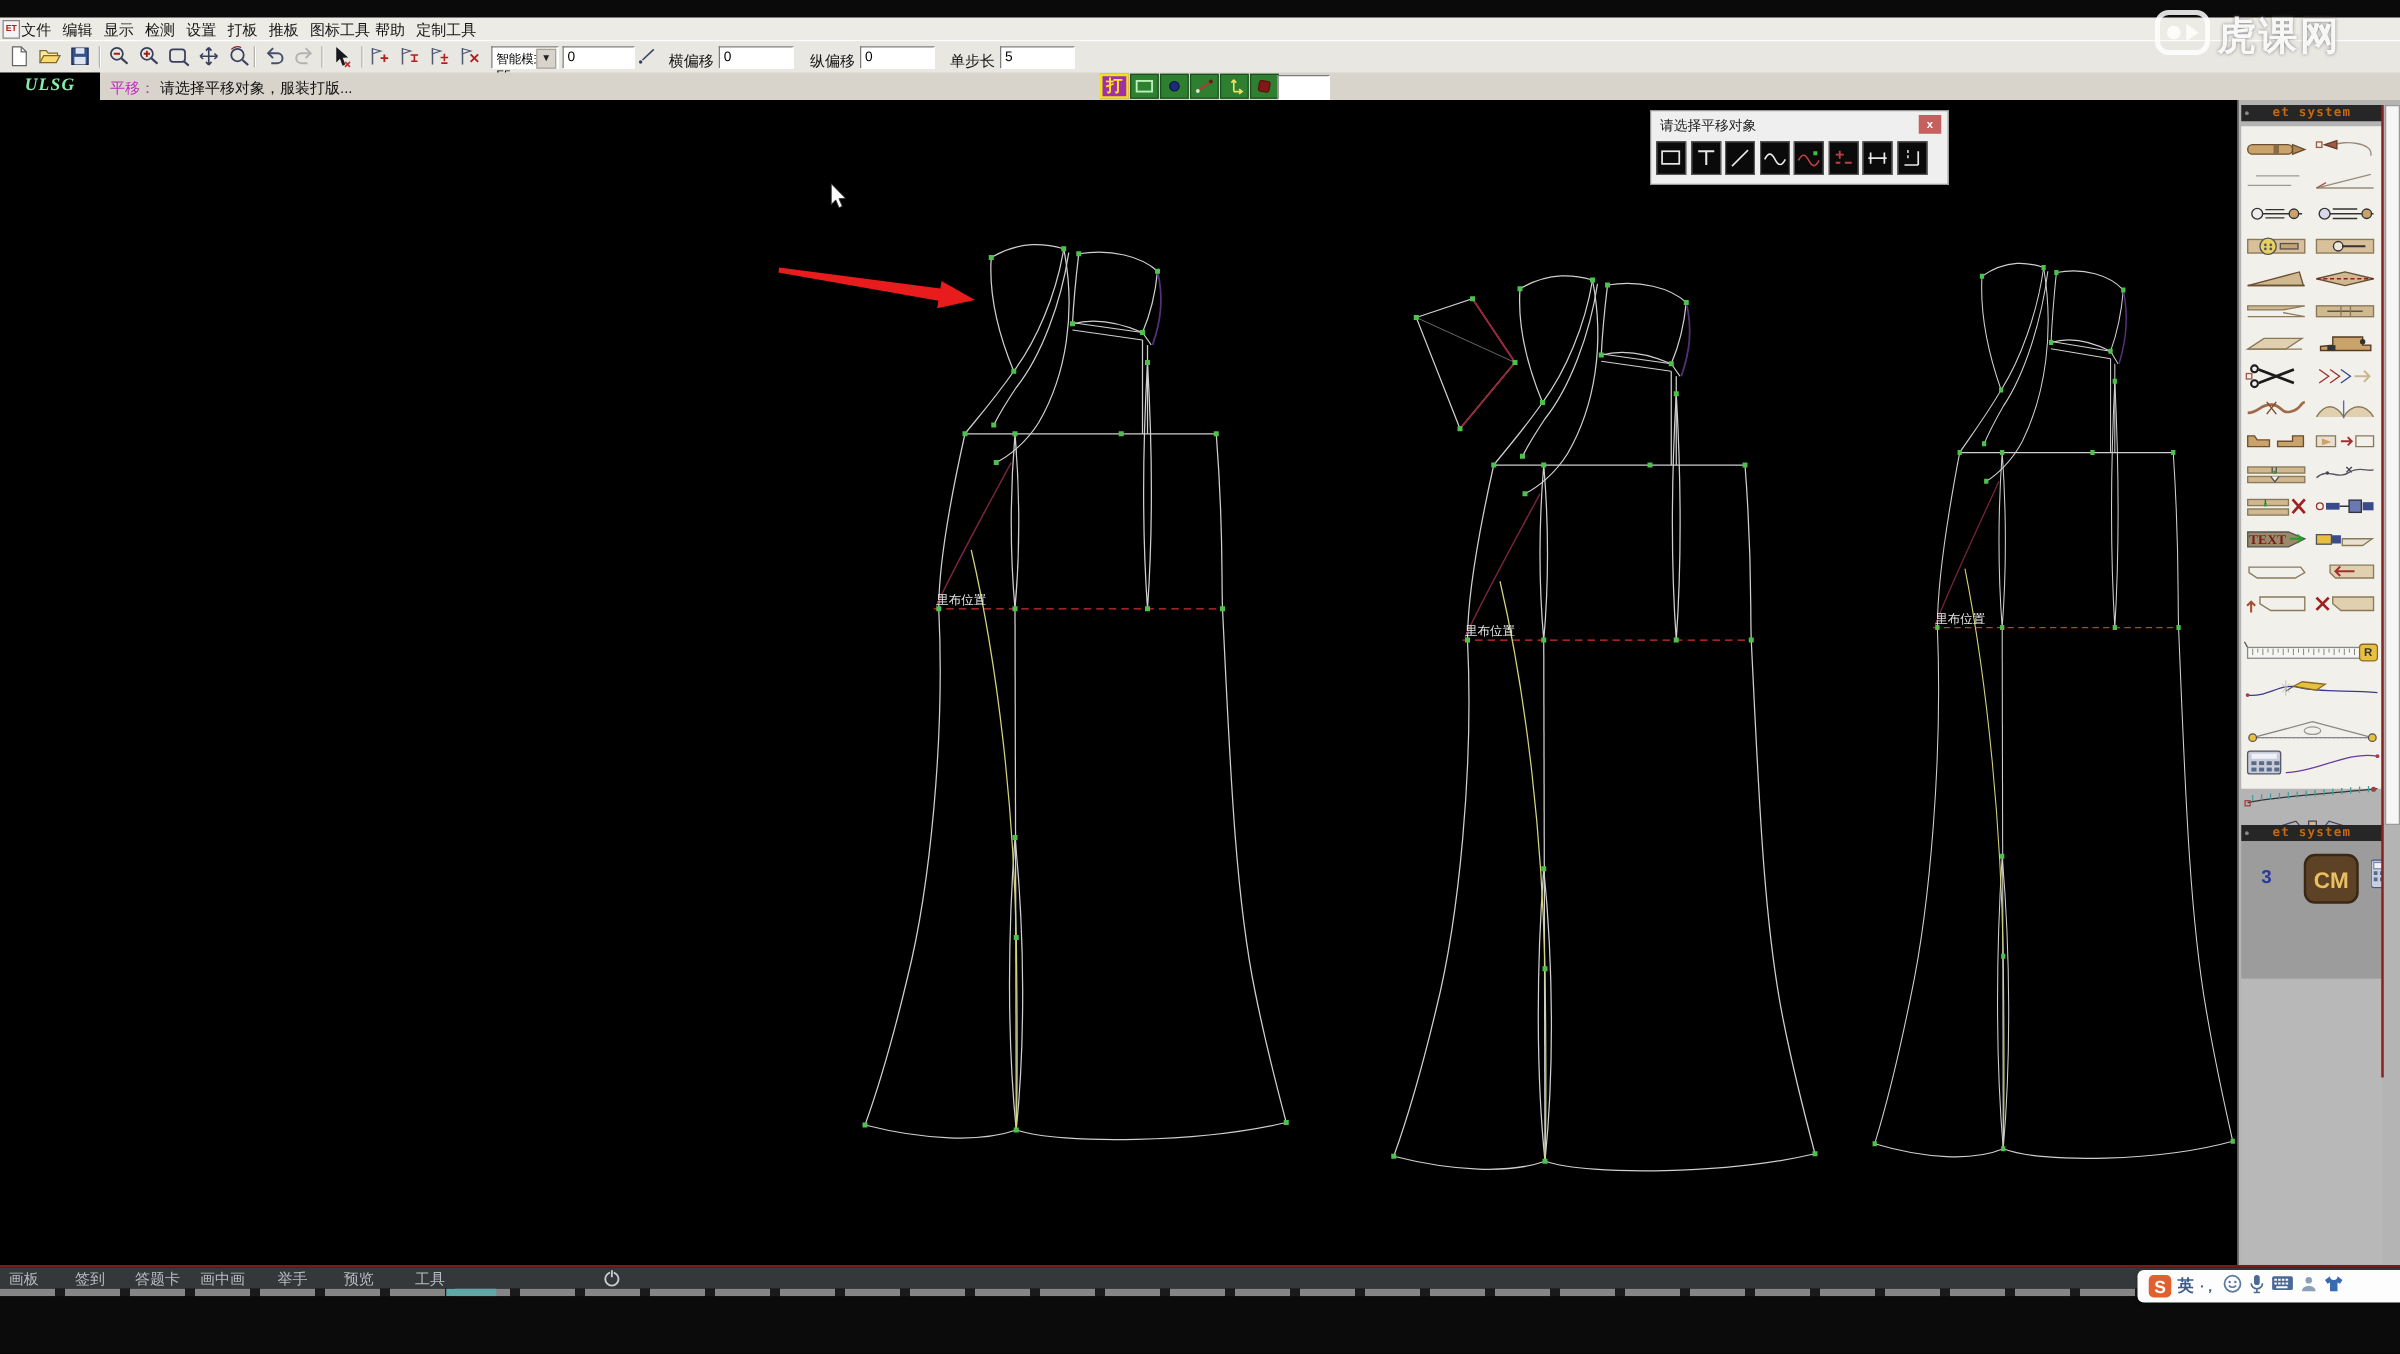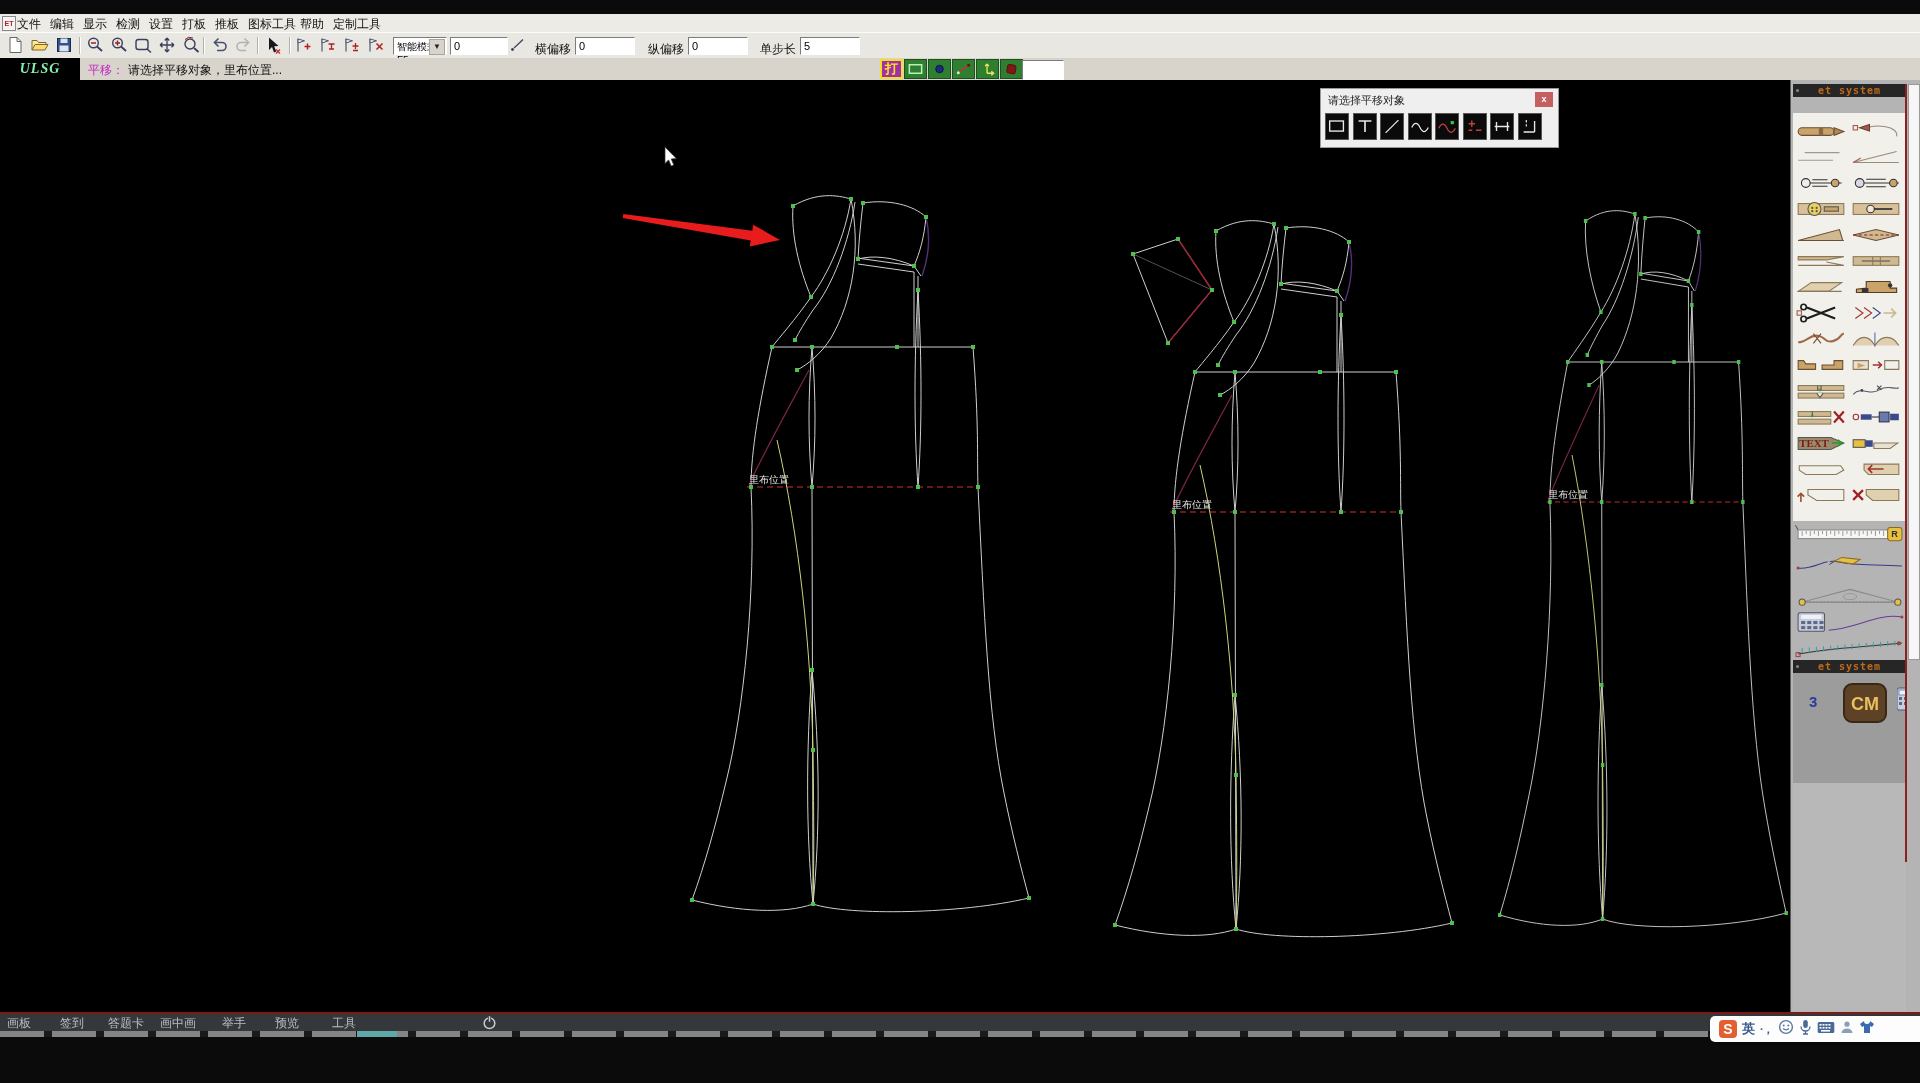--- a/index.html
+++ b/index.html
@@ -46,21 +46,21 @@
   .fclose{position:absolute;right:5px;top:3px;width:18px;height:15px;background:#c46060;color:#fff;
           font-size:9px;font-weight:bold;text-align:center;line-height:15px;}
   .fbtns{position:absolute;left:4px;top:24px;display:flex;gap:3.5px;}
   .fbtn{width:24px;height:27px;background:#0a0a0a;border:1px solid #555;box-sizing:border-box;}
   
   .sidebar{position:absolute;left:1790px;top:0;width:130px;height:932px;background:#b4b4b4;border-left:1px solid #5a5a5a;box-sizing:border-box;}
   .sb-head{position:absolute;left:2px;width:113px;height:13px;background:#262626;color:#c06a18;
            font-family:"DejaVu Sans Mono","Liberation Mono",monospace;font-size:10px;font-weight:bold;
            text-align:center;line-height:13px;letter-spacing:1px;}
   .sb-head .dot{position:absolute;left:3px;top:5px;width:3px;height:3px;background:#888;border-radius:50%;}
-  .sb-icons{position:absolute;left:2px;top:33px;width:113px;height:408px;background:#f2f0ea;}
+  .sb-icons{position:absolute;left:2px;top:21px;width:113px;height:530px;background:#f2f0ea;}
   .sb-cell{position:absolute;width:52px;height:20px;}
   .sb-wide{position:absolute;left:1px;width:110px;height:24px;}
   .sb-cm{position:absolute;left:2px;top:593px;width:113px;height:110px;background:#9c9c9c;overflow:hidden;}
   .sb-num{position:absolute;left:16px;top:20px;color:#2a3a9a;font-weight:bold;font-size:15px;}
   .sb-cmbtn{position:absolute;left:50px;top:10px;width:44px;height:40px;background:#5e4226;border:2px solid #3a2814;
             border-radius:9px;color:#e8c060;font-weight:bold;font-size:18px;text-align:center;line-height:38px;box-sizing:border-box;}
   .sb-calc{position:absolute;left:104px;top:14px;}
   .sb-low{position:absolute;left:2px;top:703px;width:113px;height:228px;background:#b8b8b8;}
   .sb-scroll{position:absolute;left:117px;top:4px;width:12px;height:576px;background:#f6f6f6;border:1px solid #9a9a9a;box-sizing:border-box;}
   .sb-redline{position:absolute;left:114px;top:4px;width:2px;height:778px;background:#8b2020;z-index:6;}
@@ -178,21 +178,21 @@
       <input class="tinput" style="left: 575px; width: 60px;" value="0">
       <span class="tlabel" style="left:648px">纵偏移</span>
       <input class="tinput" style="left: 688px; width: 60px;" value="0">
       <span class="tlabel" style="left:760px">单步长</span>
       <input class="tinput" style="left: 800px; width: 60px;" value="5">
     </div>
 
   <div class="statusbar">
     <div class="ulsg">ULSG</div>
     <span class="smode">平移：</span>
-    <span class="smsg">请选择平移对象，里布位置...</span>
+    <span class="smsg">请选择平移对象，服装打版...</span>
     <div class="sbtns" id="status-buttons">
         <div class="sbt da">打</div>
         <div class="sbt grn"><svg width="21" height="18" viewBox="0 0 21 19">
             <rect x="4" y="5" width="13" height="9" fill="none" stroke="#b8f0b8" stroke-width="1.6"></rect>
           </svg></div>
         <div class="sbt grn"><svg width="21" height="18" viewBox="0 0 21 19">
             <circle cx="10.5" cy="9.5" r="4" fill="#1c2c7c" stroke="#0a1440"></circle>
           </svg></div>
         <div class="sbt grn"><svg width="21" height="18" viewBox="0 0 21 19">
             <path d="M4,14 L17,5" stroke="#c03030" stroke-width="1.6"></path>
@@ -667,14 +667,22 @@
         </svg></span>
     <span><svg width="14" height="14" viewBox="0 0 14 14">
           <circle cx="7" cy="4.2" r="2.6" fill="#8aa0b8"></circle>
           <path d="M1.5,13 a5.5,4.5 0 0 1 11,0 z" fill="#8aa0b8"></path>
         </svg></span>
     <span><svg width="16" height="14" viewBox="0 0 16 14">
           <path d="M5,1 L1,4 l2,3 2,-1 v7 h6 V6 l2,1 2,-3 -4,-3 a3,3 0 0 1 -6,0 z" fill="#3a6ab0"></path>
         </svg></span>
   </div>
 
+  <div class="wm">
+    <svg width="48" height="44" viewBox="0 0 48 44">
+      <rect x="4" y="6" width="40" height="32" rx="9" fill="none" stroke="rgba(255,255,255,.95)" stroke-width="4"></rect>
+      <circle cx="17" cy="22" r="5.5" fill="rgba(255,255,255,.95)"></circle>
+      <path d="M27,15 l10,7 -10,7 z" fill="rgba(255,255,255,.95)"></path>
+    </svg>
+    <span class="wtext">虎课网</span>
+  </div>
 
 </div>
 
 </body></html>

